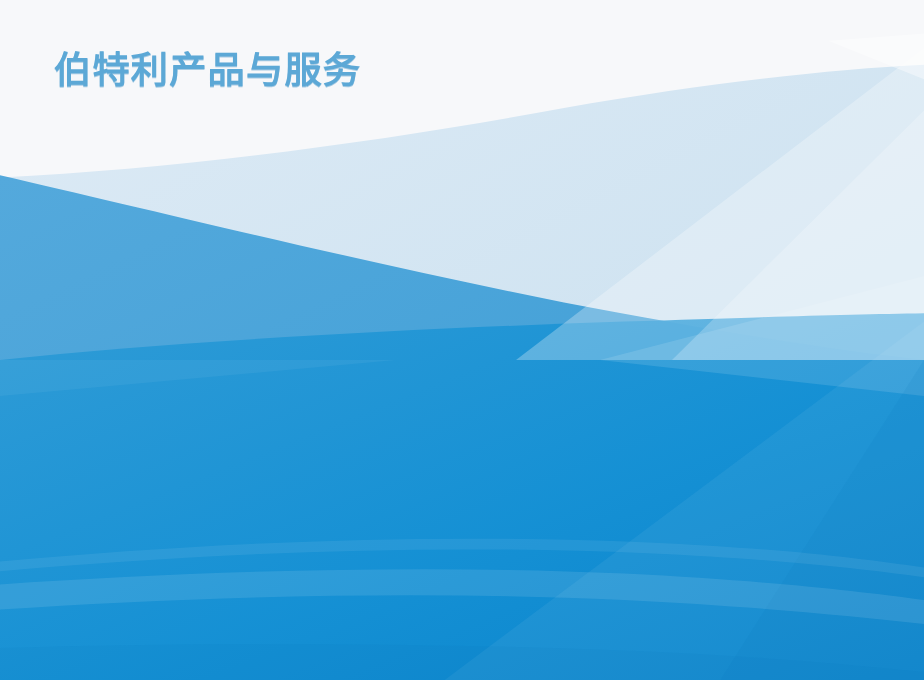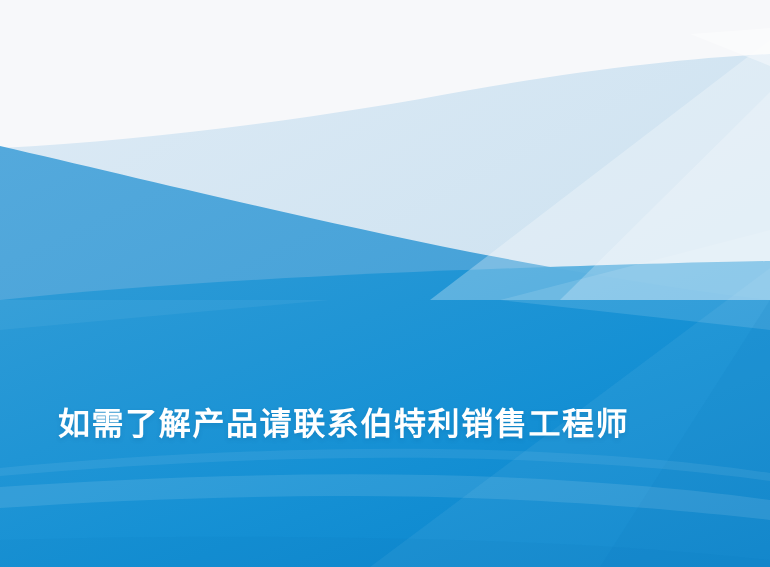--- a/index.html
+++ b/index.html
@@ -120,18 +120,18 @@
 
     <path d="M0,468 C170,452 360,444 540,452 C650,457 715,465 770,473 L770,481 C710,473 648,466 540,461 C360,453 170,461 0,476 Z" fill="#FFFFFF" opacity="0.07"></path>
 
     <path d="M0,540 C200,534 420,536 600,546 C680,551 730,556 770,560 L770,567 L0,567 Z" fill="#0574BC" opacity="0.10"></path>
 
     <path d="M0,300 L330,300 L0,330 Z" fill="#FFFFFF" opacity="0.05"></path>
   </svg>
 
   <div class="banner-content">
 
+    <div class="brand-title">伯特利产品与服务</div>
 
 
-    <div class="subline">如需了解产品请联系伯特利销售工程师</div>
 
   </div>
 </div>
 
 </body></html>

